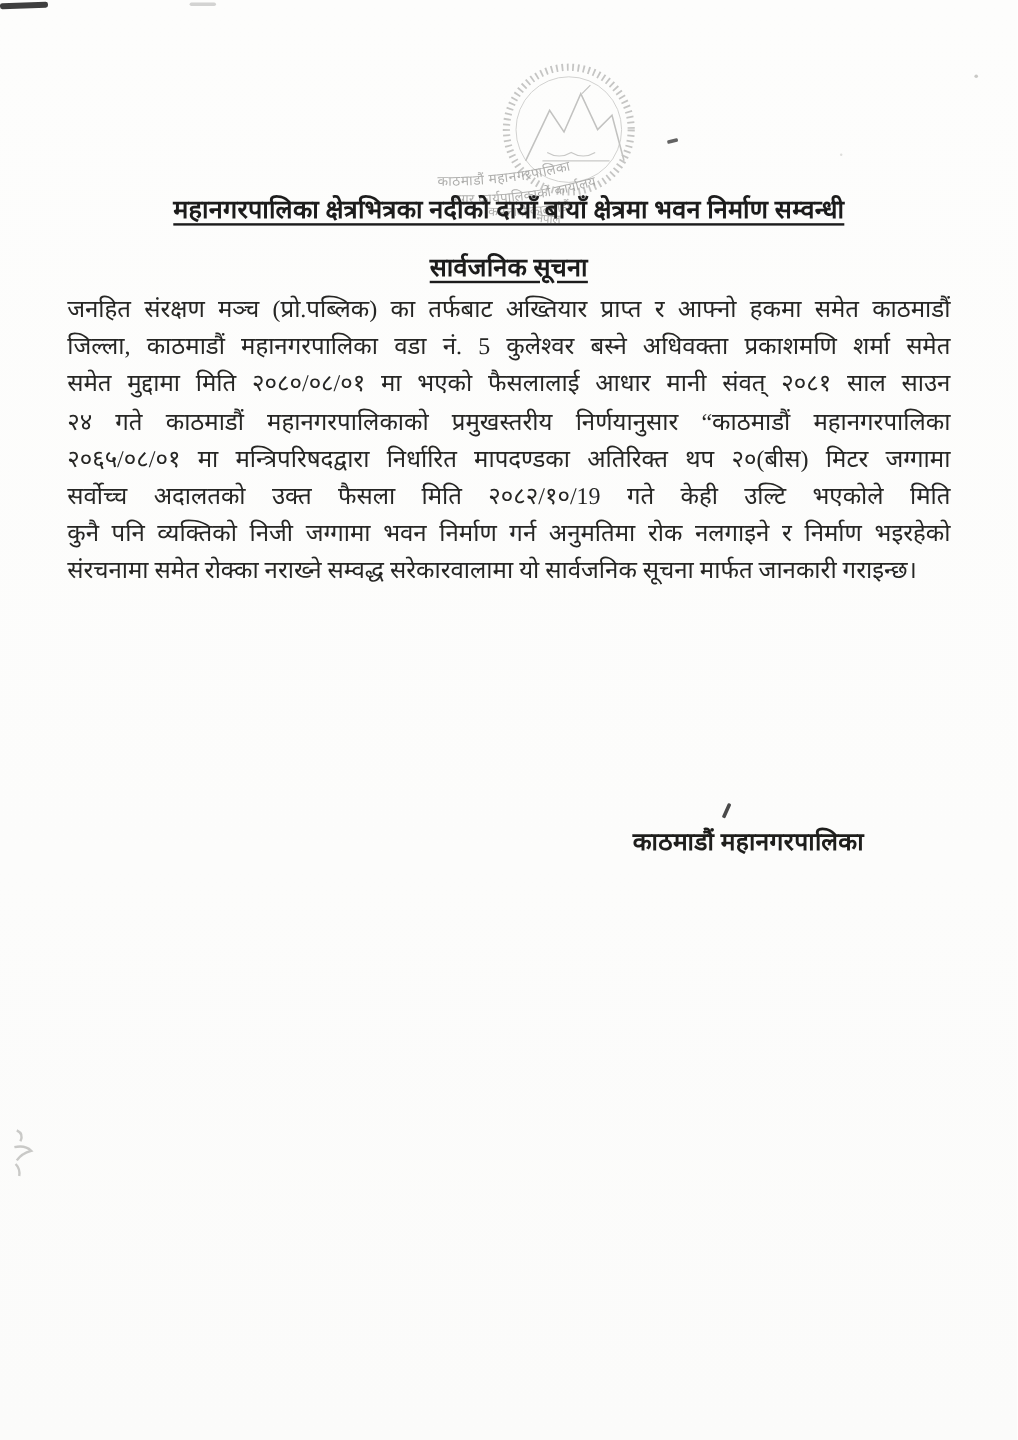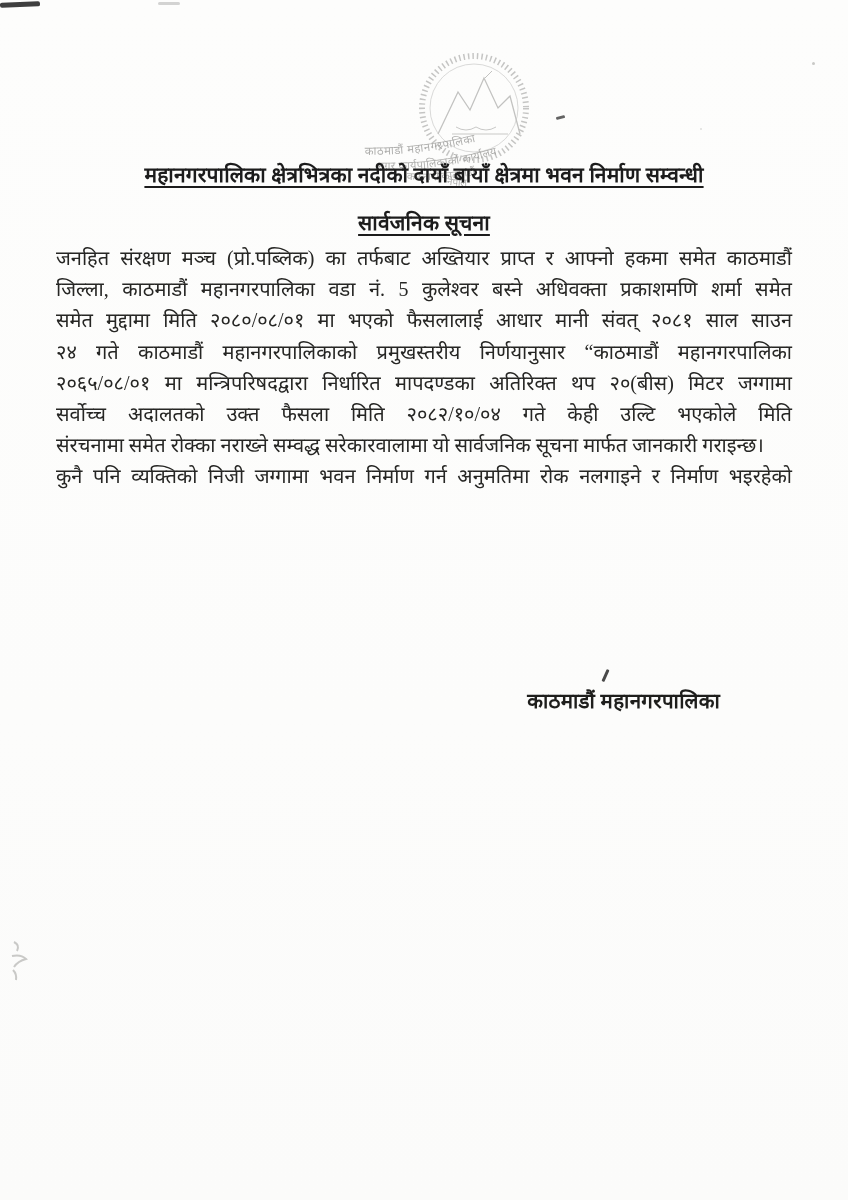--- a/index.html
+++ b/index.html
@@ -99,23 +99,23 @@
     <div class="title-line">महानगरपालिका क्षेत्रभित्रका नदीको दायाँ बायाँ क्षेत्रमा भवन निर्माण सम्वन्धी</div>
     <div><span class="title-line title-line2">सार्वजनिक सूचना</span></div>
   </div>
 
   <div class="body">
     <div class="bl">जनहित संरक्षण मञ्च (प्रो.पब्लिक) का तर्फबाट अख्तियार प्राप्त र आफ्नो हकमा समेत काठमाडौं</div>
     <div class="bl">जिल्ला, काठमाडौं महानगरपालिका वडा नं. 5 कुलेश्वर बस्ने अधिवक्ता प्रकाशमणि शर्मा समेत</div>
     <div class="bl">समेत मुद्दामा मिति २०८०/०८/०१ मा भएको फैसलालाई आधार मानी संवत् २०८१ साल साउन</div>
     <div class="bl">२४ गते काठमाडौं महानगरपालिकाको प्रमुखस्तरीय निर्णयानुसार “काठमाडौं महानगरपालिका</div>
     <div class="bl">२०६५/०८/०१ मा मन्त्रिपरिषदद्वारा निर्धारित मापदण्डका अतिरिक्त थप २०(बीस) मिटर जग्गामा</div>
-    <div class="bl">सर्वोच्च अदालतको उक्त फैसला मिति २०८२/१०/०४ गते केही उल्टि भएकोले मिति</div>
+    <div class="bl">सर्वोच्च अदालतको उक्त फैसला मिति २०८२/१०/19 गते केही उल्टि भएकोले मिति</div>
+    <div class="bl">कुनै पनि व्यक्तिको निजी जग्गामा भवन निर्माण गर्न अनुमतिमा रोक नलगाइने र निर्माण भइरहेको</div>
     <div class="bl last">संरचनामा समेत रोक्का नराख्ने सम्वद्ध सरेकारवालामा यो सार्वजनिक सूचना मार्फत जानकारी गराइन्छ।</div>
-    <div class="bl">कुनै पनि व्यक्तिको निजी जग्गामा भवन निर्माण गर्न अनुमतिमा रोक नलगाइने र निर्माण भइरहेको</div>
   </div>
 
   <div class="sig-tick"></div>
 
   <div class="sig">काठमाडौं महानगरपालिका</div>
 
   <svg class="smudge-left" width="36" height="70" viewBox="0 0 36 70">
     <path d="M 10,8 q 6,3 3,9 M 8,22 q 9,-2 14,3 q -8,2 -12,8 M 9,36 q 4,4 3,10" fill="none" stroke="#b3b3b0" stroke-width="2" opacity="0.7"></path>
   </svg>
 

